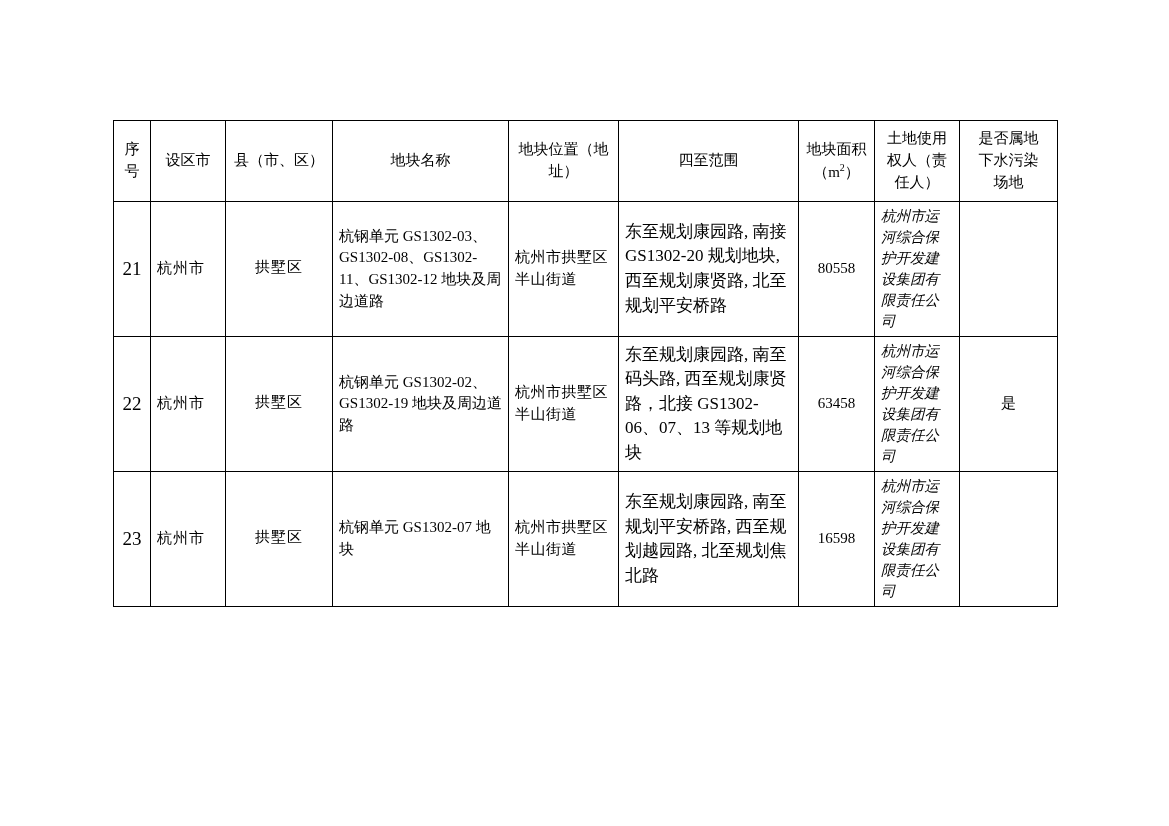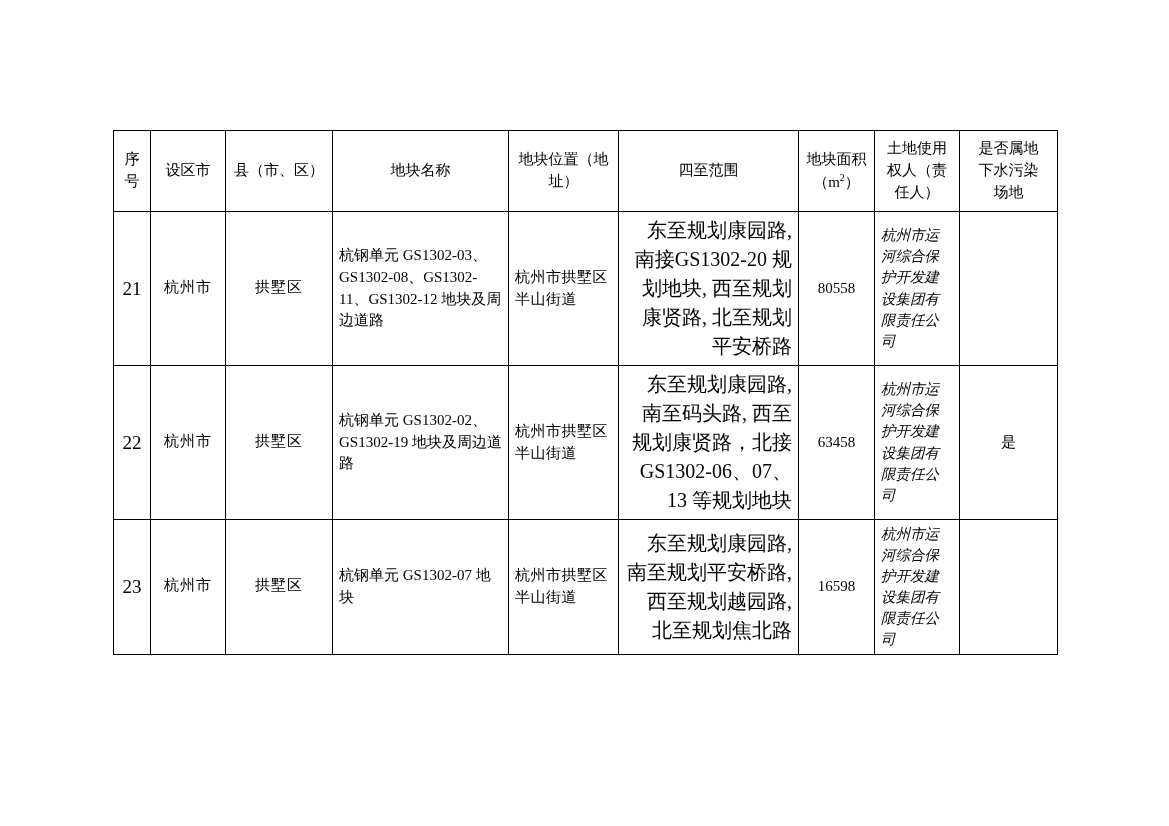--- a/index.html
+++ b/index.html
@@ -18,21 +18,21 @@
     position: absolute;
     left: 0;
     top: 0;
     width: 1169px;
     height: 826px;
     background: #ffffff;
   }
   table.land-table {
     position: absolute;
     left: 113px;
-    top: 130px;
+    top: 120px;
     width: 944px;
     border-collapse: collapse;
     table-layout: fixed;
   }
   table.land-table td,
   table.land-table th {
     border: 1px solid #000000;
     vertical-align: middle;
     font-weight: normal;
     padding: 4px 6px;
@@ -58,25 +58,25 @@
     display: block;
     text-align: center;
   }
   tbody td {
     font-size: 15px;
   }
   tbody tr {
     height: 118px;
   }
   .cell-seq { text-align: center; font-size: 19px; }
-  .cell-city { text-align: center; font-size: 15px; letter-spacing: 1px; font-family: Liberation Mono, monospace; }
+  .cell-city { font-size: 15px; letter-spacing: 1px; }
   .cell-county { text-align: center; font-size: 15px; letter-spacing: 1px; font-family: Liberation Mono, monospace; }
   .cell-name { text-align: left; font-size: 15px; line-height: 1.6; }
   .cell-loc { text-align: left; font-size: 15px; line-height: 1.6; letter-spacing: 0.5px; }
-  .cell-scope { text-align: right; font-size: 20px; line-height: 1.6; }
+  .cell-scope { text-align: left; font-size: 17px; line-height: 1.6; }
   .cell-area { text-align: center; font-size: 15px; }
   .cell-owner { text-align: left; font-size: 14.5px; line-height: 1.55; font-style: italic; }
   .cell-flag { text-align: center; font-size: 15px; }
   sup {
     font-size: 10px;
     vertical-align: super;
   }
 </style>
 </head>
 <body>

